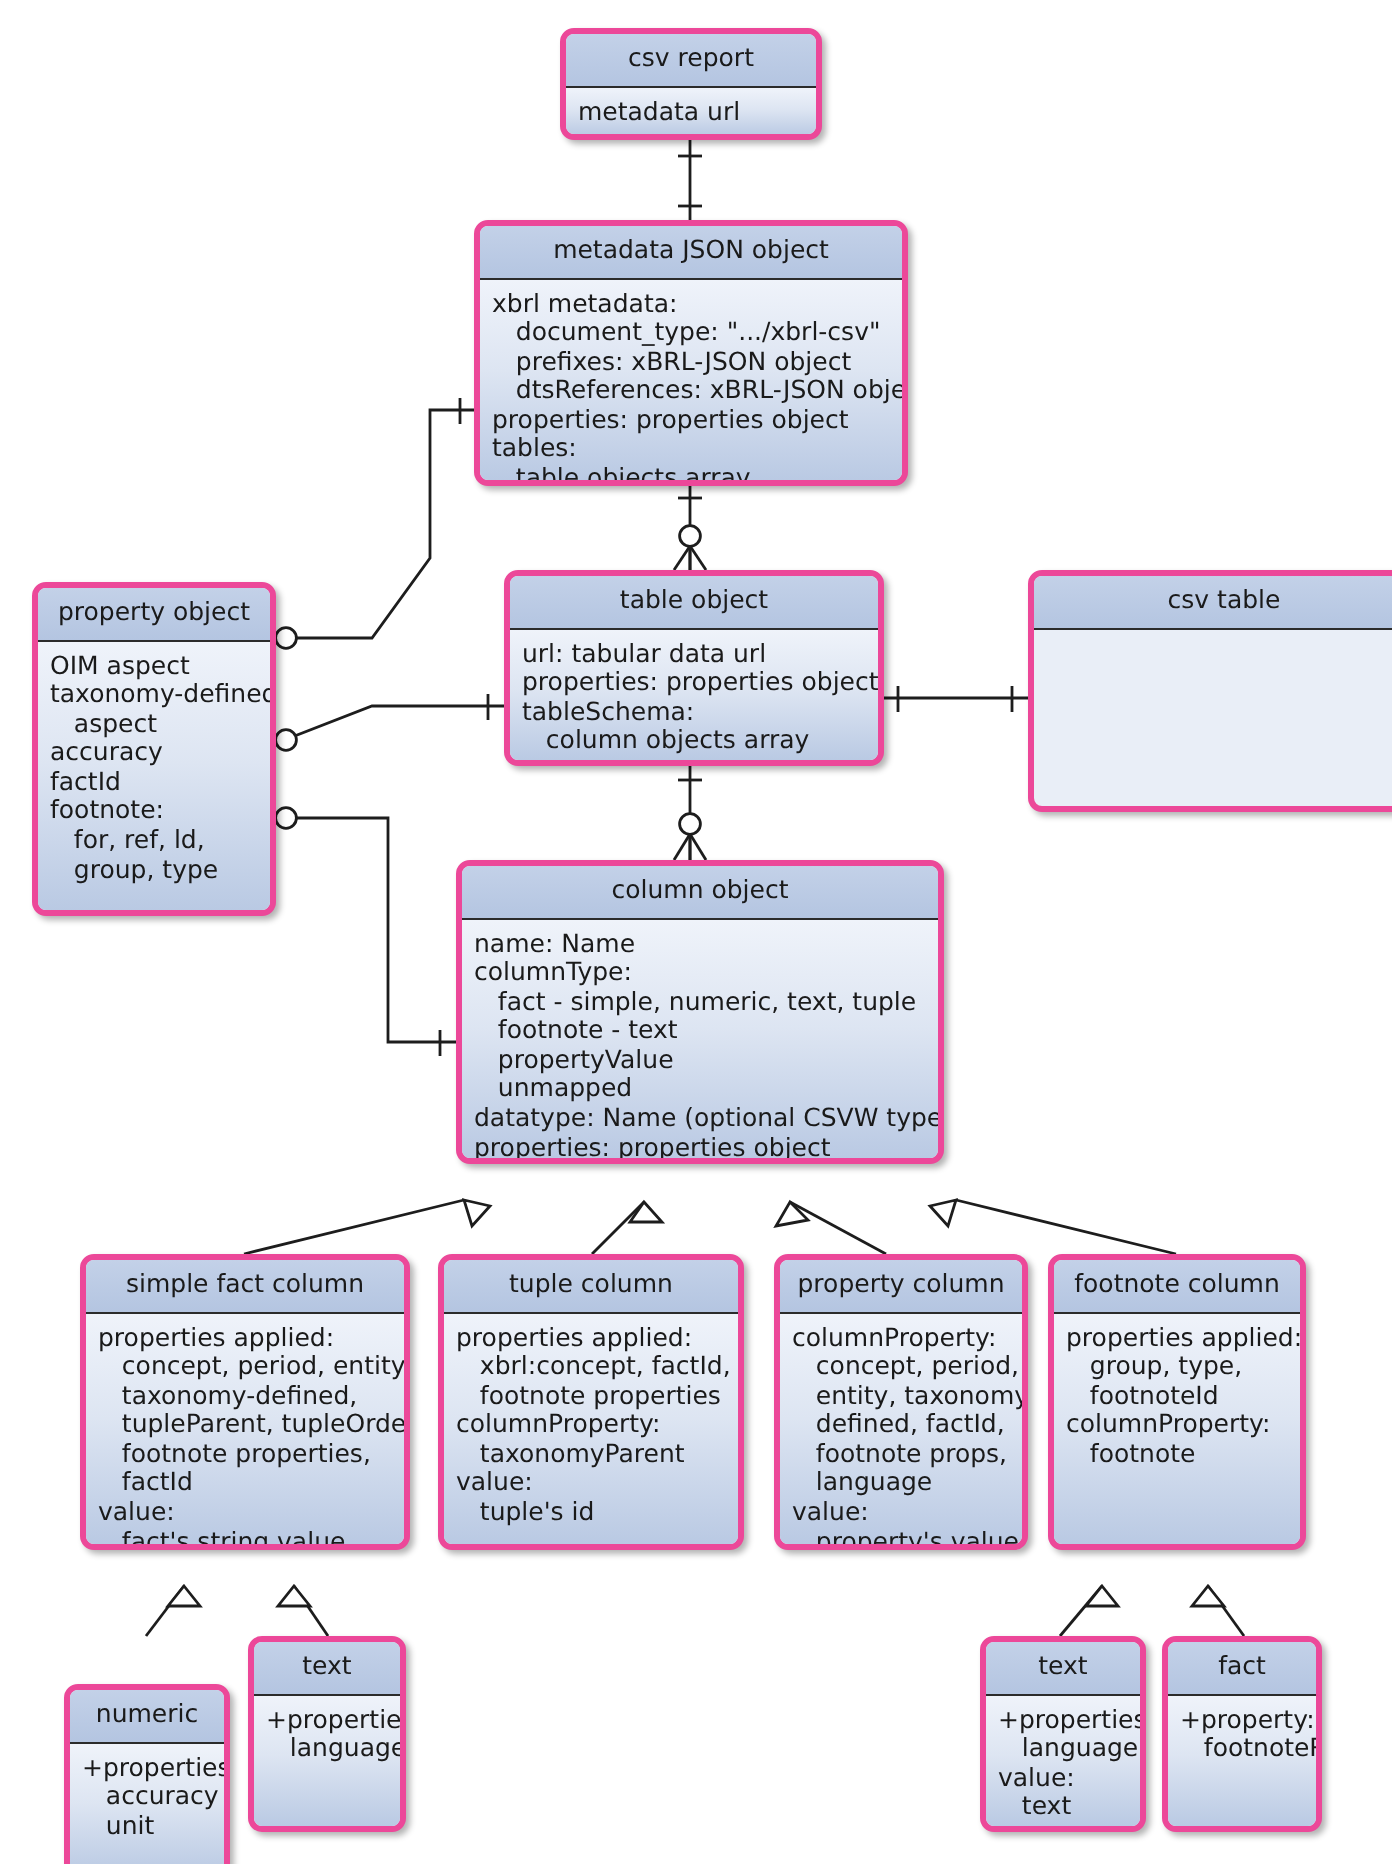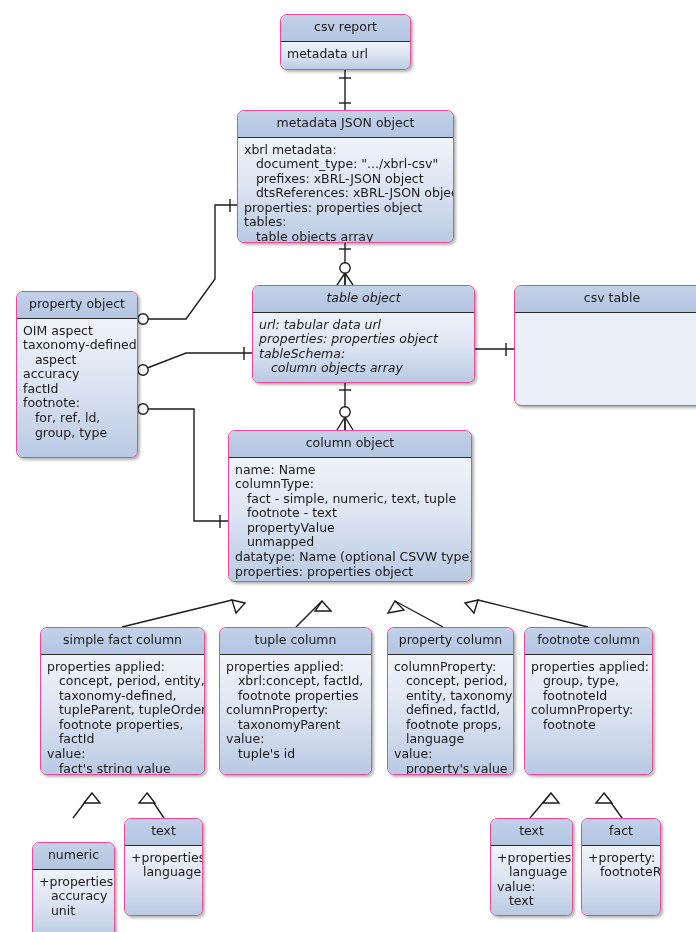--- a/index.html
+++ b/index.html
@@ -2,21 +2,21 @@
 <html><head>
 <meta charset="utf-8">
 <style>
   html,body{margin:0;padding:0;background:#ffffff;}
   body{width:696px;height:932px;position:relative;
        font-family:"DejaVu Sans","Liberation Sans",sans-serif;
        -webkit-font-smoothing:antialiased;}
   #canvas{position:absolute;left:0;top:0;width:696px;height:932px;overflow:hidden;}
 
   
-  .uml{position:absolute;box-sizing:border-box;border:1px solid #ec4899;
+  .uml{position:absolute;box-sizing:border-box;border:3px solid #ec4899;
        border-radius:7px;background:#e9eef7;overflow:hidden;
        box-shadow:2px 2px 3px rgba(0,0,0,0.30);}
   .uml .hd{box-sizing:border-box;width:100%;text-align:center;
        background:linear-gradient(to bottom,#c3d1e8 0%,#b4c5e1 100%);
        border-bottom:1px solid #2b2b2b;
        font-size:12.5px;color:#1a1a1a;line-height:1;padding:6px 4px 7px 4px;}
   .uml .bd{box-sizing:border-box;width:100%;height:calc(100% - 26px);
        background:linear-gradient(to bottom,#eff3fa 0%,#dde5f2 45%,#b9c9e3 100%);
        font-size:12.5px;color:#1a1a1a;padding:5px 6px 4px 6px;
        line-height:14.6px;white-space:pre;}
@@ -143,21 +143,21 @@
     <div class="bd">OIM aspect
 taxonomy-defined
    aspect
 accuracy
 factId
 footnote:
    for, ref, ld,
    group, type</div>
   </div>
 
-  <div class="uml" style="left:252px;top:285px;width:223px;height:98px;font-style:italic;">
+  <div class="uml" style="left:252px;top:285px;width:190px;height:98px;">
     <div class="hd">table object</div>
     <div class="bd">url: tabular data url
 properties: properties object
 tableSchema:
    column objects array</div>
   </div>
 
   <div class="uml" style="left:514px;top:285px;width:196px;height:121px;">
     <div class="hd">csv table</div>
   </div>

